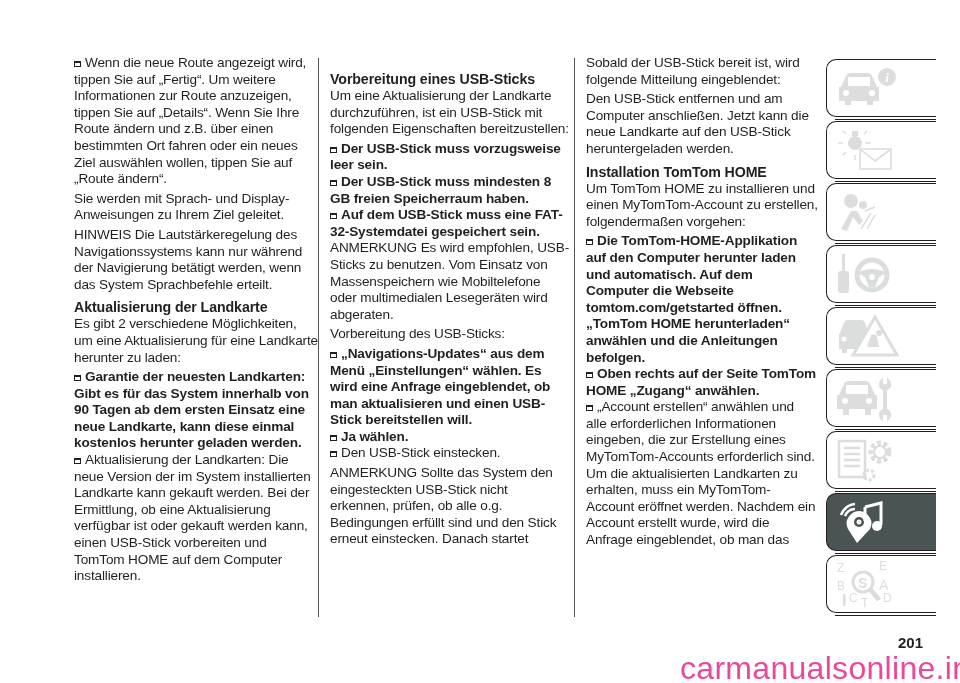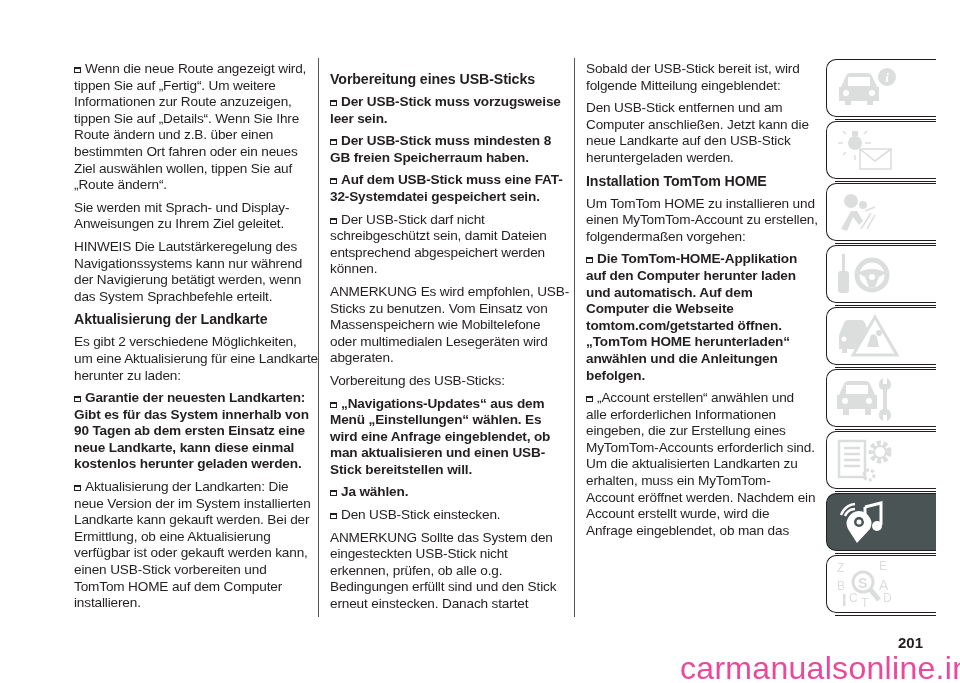--- a/index.html
+++ b/index.html
@@ -5,21 +5,21 @@
     html, body { margin: 0; padding: 0; }
     body {
       width: 960px; height: 683px; position: relative; overflow: hidden;
       background: #ffffff; color: #231f20;
       font-family: "Liberation Sans", sans-serif;
     }
     .col {
       position: absolute; top: 55px;
       font-size: 13.6px; line-height: 16.6px; letter-spacing: -0.15px;
     }
-    .col p { margin: 6px 0 3px 0; }
+    .col p { margin: 0 0 3px 0; }
     .col p.tight { margin-bottom: 0; font-weight: bold; }
     .col h2 {
       font-size: 14.2px; font-weight: bold; margin: 6px 0 0 0; line-height: 17px;
       letter-spacing: -0.1px;
     }
     .col h2.first { margin-top: 16px; }
     .bul {
       display: inline-block; width: 7px; height: 6px; border: 1.3px solid #231f20;
       border-top-width: 2.2px; margin-right: 4px; vertical-align: 0px; box-sizing: border-box;
     }
@@ -57,38 +57,39 @@
     <p><span>Sie werden mit Sprach- und Display-Anweisungen zu Ihrem Ziel geleitet.</span></p>
     <p><span>HINWEIS Die Lautstärkeregelung des Navigationssystems kann nur während der Navigierung betätigt werden, wenn das System Sprachbefehle erteilt.</span></p>
     <h2>Aktualisierung der Landkarte</h2>
     <p><span>Es gibt 2 verschiedene Möglichkeiten, um eine Aktualisierung für eine Landkarte herunter zu laden:</span></p>
     <p class="tight"><span class="bul"></span><span>Garantie der neuesten Landkarten: Gibt es für das System innerhalb von 90 Tagen ab dem ersten Einsatz eine neue Landkarte, kann diese einmal kostenlos herunter geladen werden.</span></p>
     <p><span class="bul"></span><span>Aktualisierung der Landkarten: Die neue Version der im System installierten Landkarte kann gekauft werden. Bei der Ermittlung, ob eine Aktualisierung verfügbar ist oder gekauft werden kann, einen USB-Stick vorbereiten und TomTom HOME auf dem Computer installieren.</span></p>
   </div>
 <div class="divider" id="div1"></div>
 <div class="col" id="col2">
     <h2 class="first">Vorbereitung eines USB-Sticks</h2>
+    <p><span>Um eine Aktualisierung der Landkarte durchzuführen, ist ein USB-Stick mit folgenden Eigenschaften bereitzustellen:</span></p>
     <p class="tight"><span class="bul"></span><span>Der USB-Stick muss vorzugsweise leer sein.</span></p>
     <p class="tight"><span class="bul"></span><span>Der USB-Stick muss mindesten 8 GB freien Speicherraum haben.</span></p>
     <p class="tight"><span class="bul"></span><span>Auf dem USB-Stick muss eine FAT-32-Systemdatei gespeichert sein.</span></p>
-    <p><span class="bul"></span><span>Der USB-Stick darf nicht schreibgeschützt sein, damit Dateien entsprechend abgespeichert werden können.</span></p>
     <p><span>ANMERKUNG Es wird empfohlen, USB-Sticks zu benutzen. Vom Einsatz von Massenspeichern wie Mobiltelefone oder multimedialen Lesegeräten wird abgeraten.</span></p>
     <p><span>Vorbereitung des USB-Sticks:</span></p>
     <p class="tight"><span class="bul"></span><span>„Navigations-Updates“ aus dem Menü „Einstellungen“ wählen. Es wird eine Anfrage eingeblendet, ob man aktualisieren und einen USB-Stick bereitstellen will.</span></p>
     <p class="tight"><span class="bul"></span><span>Ja wählen.</span></p>
     <p><span class="bul"></span><span>Den USB-Stick einstecken.</span></p>
     <p><span>ANMERKUNG Sollte das System den eingesteckten USB-Stick nicht erkennen, prüfen, ob alle o.g. Bedingungen erfüllt sind und den Stick erneut einstecken. Danach startet</span></p>
   </div>
 <div class="divider" id="div2"></div>
 <div class="col" id="col3">
     <p><span>Sobald der USB-Stick bereit ist, wird folgende Mitteilung eingeblendet:</span></p>
     <p><span>Den USB-Stick entfernen und am Computer anschließen. Jetzt kann die neue Landkarte auf den USB-Stick heruntergeladen werden.</span></p>
     <h2>Installation TomTom HOME</h2>
     <p><span>Um TomTom HOME zu installieren und einen MyTomTom-Account zu erstellen, folgendermaßen vorgehen:</span></p>
     <p class="tight"><span class="bul"></span><span>Die TomTom-HOME-Applikation auf den Computer herunter laden und automatisch. Auf dem Computer die Webseite tomtom.com/getstarted öffnen. „TomTom HOME herunterladen“ anwählen und die Anleitungen befolgen.</span></p>
+    <p class="tight"><span class="bul"></span><span>Oben rechts auf der Seite TomTom HOME „Zugang“ anwählen.</span></p>
     <p><span class="bul"></span><span>„Account erstellen“ anwählen und alle erforderlichen Informationen eingeben, die zur Erstellung eines MyTomTom-Accounts erforderlich sind. Um die aktualisierten Landkarten zu erhalten, muss ein MyTomTom-Account eröffnet werden. Nachdem ein Account erstellt wurde, wird die Anfrage eingeblendet, ob man das</span></p>
   </div>
 
 <div class="tabs">
   <div class="tab">
     <svg width="64" height="42" viewBox="0 0 64 42">
       <path d="M6 20 L11 9 Q12 6 16 6 L32 6 Q36 6 37 9 L42 20 L44 20 L44 34 L38 34 L38 38 L32 38 L32 34 L16 34 L16 38 L10 38 L10 34 L4 34 L4 20 Z" fill="#dcdede"></path>
       <rect x="13" y="10" width="22" height="9" fill="#fff"></rect>
       <circle cx="11" cy="26" r="3" fill="#fff"></circle>
         <circle cx="37" cy="26" r="3" fill="#fff"></circle>

